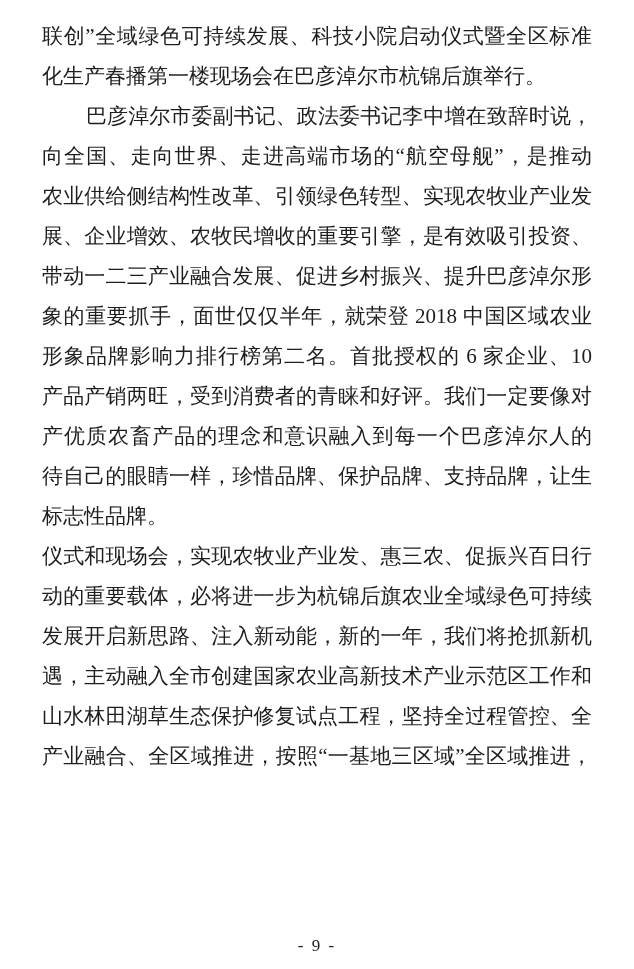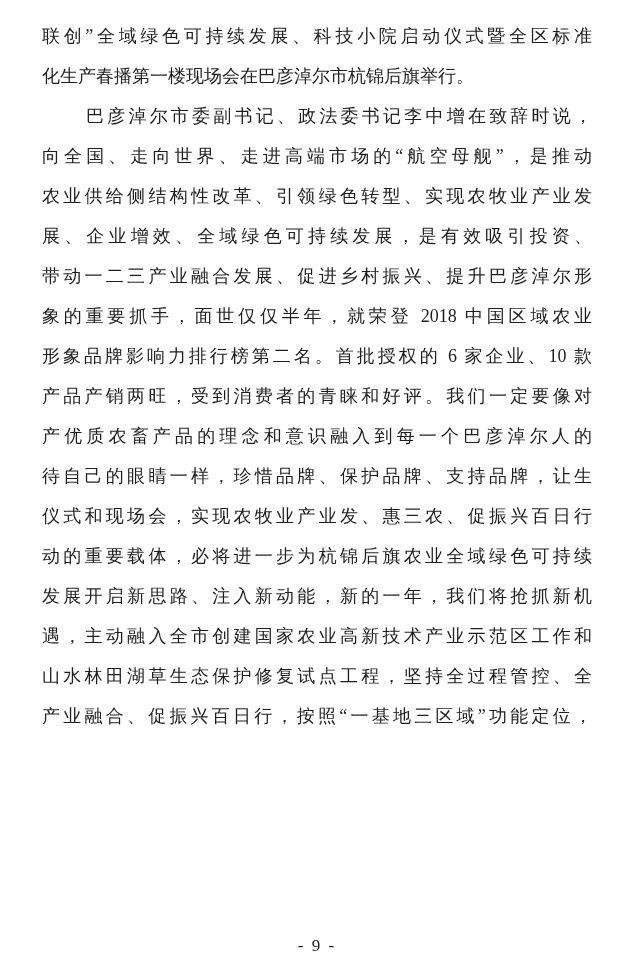--- a/index.html
+++ b/index.html
@@ -15,21 +15,21 @@
     font-family: "Liberation Serif", serif;
     color: #1e1e1e;
   }
   .doc-body {
     position: absolute;
     left: 42px;
     top: 16px;
     width: 550px;
   }
   .line {
-    font-size: 18px;
+    font-size: 21px;
     line-height: 40px;
     height: 40px;
     overflow: hidden;
     text-align: justify;
     text-align-last: justify;
     text-justify: inter-character;
     white-space: normal;
     letter-spacing: 0;
   }
   .line.para-end {
@@ -54,28 +54,29 @@
 </style>
 </head>
 <body>
 
 <div class="doc-body">
   <div class="line">联创”全域绿色可持续发展、科技小院启动仪式暨全区标准</div>
   <div class="line para-end">化生产春播第一楼现场会在巴彦淖尔市杭锦后旗举行。</div>
   <div class="line indent">巴彦淖尔市委副书记、政法委书记李中增在致辞时说，</div>
   <div class="line">向全国、走向世界、走进高端市场的“航空母舰”，是推动</div>
   <div class="line">农业供给侧结构性改革、引领绿色转型、实现农牧业产业发</div>
-  <div class="line">展、企业增效、全域绿色可持续发展，是有效吸引投资、</div>
+  <div class="line">展、企业增效、农牧民增收的重要引擎，是有效吸引投资、</div>
   <div class="line">带动一二三产业融合发展、促进乡村振兴、提升巴彦淖尔形</div>
   <div class="line">象的重要抓手，面世仅仅半年，就荣登 2018 中国区域农业</div>
   <div class="line">形象品牌影响力排行榜第二名。首批授权的 6 家企业、10 款</div>
   <div class="line">产品产销两旺，受到消费者的青睐和好评。我们一定要像对</div>
   <div class="line">产优质农畜产品的理念和意识融入到每一个巴彦淖尔人的</div>
   <div class="line">待自己的眼睛一样，珍惜品牌、保护品牌、支持品牌，让生</div>
+  <div class="line para-end">标志性品牌。</div>
   <div class="line">仪式和现场会，实现农牧业产业发、惠三农、促振兴百日行</div>
   <div class="line">动的重要载体，必将进一步为杭锦后旗农业全域绿色可持续</div>
   <div class="line">发展开启新思路、注入新动能，新的一年，我们将抢抓新机</div>
   <div class="line">遇，主动融入全市创建国家农业高新技术产业示范区工作和</div>
   <div class="line">山水林田湖草生态保护修复试点工程，坚持全过程管控、全</div>
-  <div class="line">产业融合、促振兴百日行，按照“一基地三区域”功能定位，</div>
+  <div class="line">产业融合、全区域推进，按照“一基地三区域”全区域推进，</div>
 </div>
 
 <div class="page-footer">- 9 -</div>
 
 </body></html>

